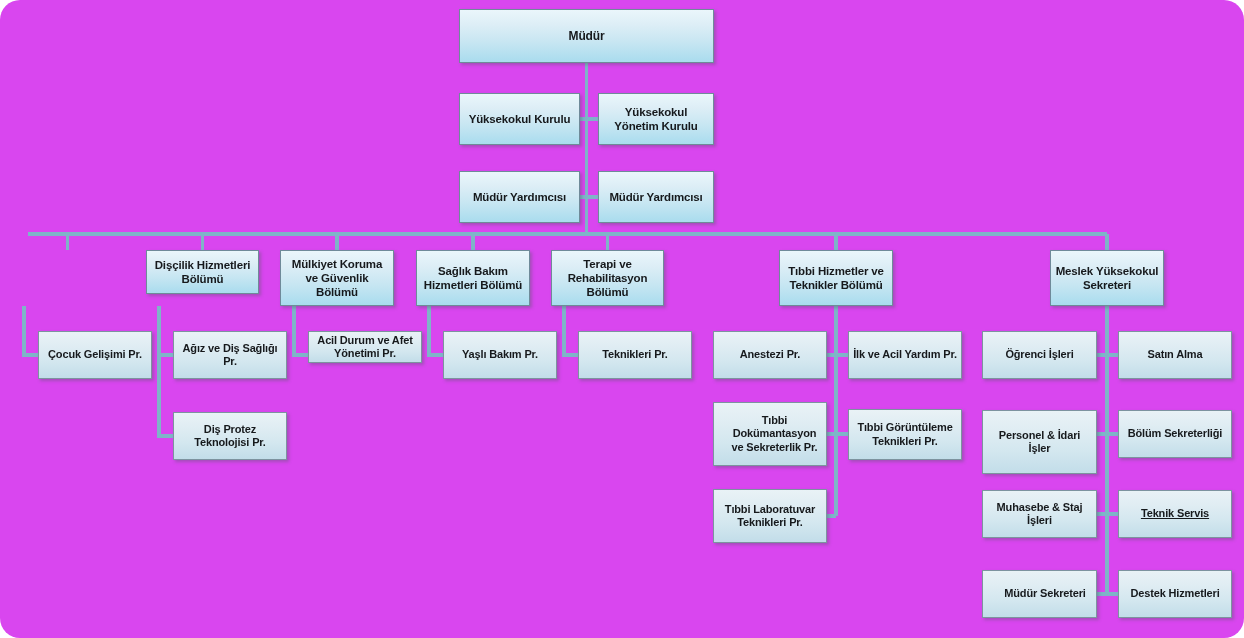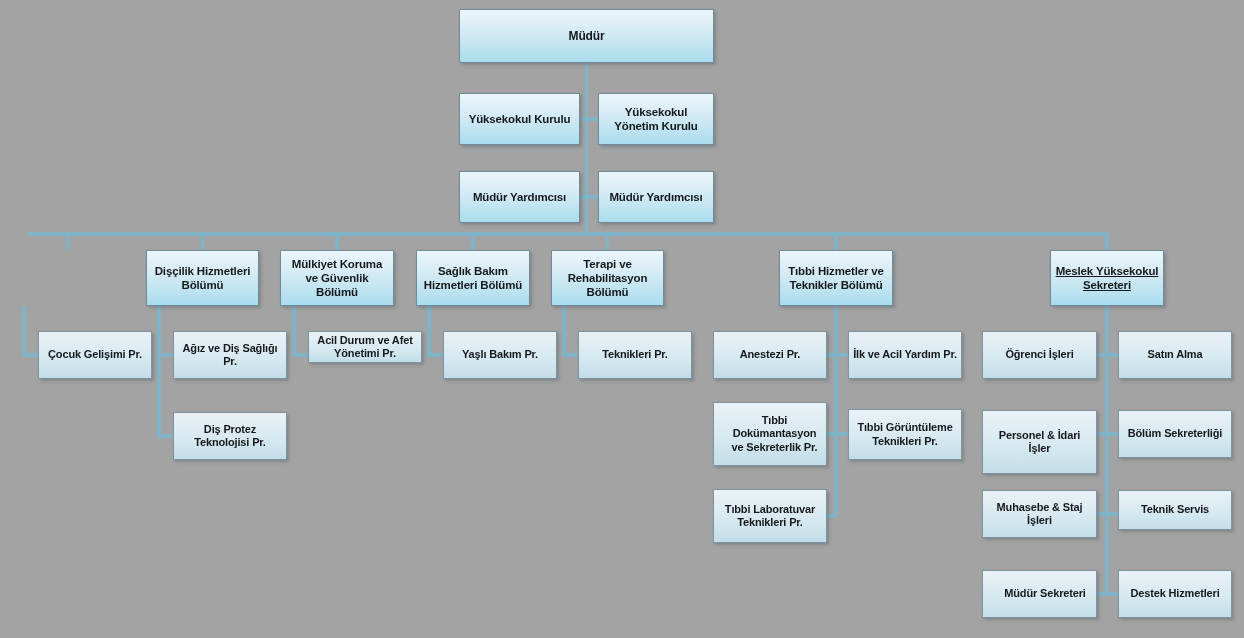--- a/index.html
+++ b/index.html
@@ -5,21 +5,22 @@
   html,body{margin:0;padding:0;background:#ffffff;}
   body{
     font-family:"Liberation Sans","DejaVu Sans",sans-serif;
     -webkit-font-smoothing:antialiased;
   }
   #chart{
     position:relative;
     width:1244px;
     height:638px;
     overflow:hidden;
-    background:#a3a3a3;
+    background:#d946ef;
+    border-radius:20px;
   }
   
   #lines{
     position:absolute;
     left:0; top:0;
     width:1244px; height:638px;
     pointer-events:none;
   }
   .node{
     position:absolute;
@@ -106,36 +107,36 @@
     <span>Yüksekokul Yönetim Kurulu</span>
   </div>
 
   <div class="node" style="left:459px;top:171px;width:121px;height:52px;">
     <span>Müdür Yardımcısı</span>
   </div>
   <div class="node" style="left:598px;top:171px;width:116px;height:52px;">
     <span>Müdür Yardımcısı</span>
   </div>
 
-  <div class="node" style="left:146px;top:250px;width:113px;height:56px;">
+  <div class="node" style="left:146px;top:250px;width:113px;height:44px;">
     <span>Dişçilik Hizmetleri Bölümü</span>
   </div>
   <div class="node" style="left:280px;top:250px;width:114px;height:56px;">
     <span>Mülkiyet Koruma ve Güvenlik Bölümü</span>
   </div>
   <div class="node" style="left:416px;top:250px;width:114px;height:56px;text-align:center;">
     <span>Sağlık Bakım Hizmetleri Bölümü</span>
   </div>
   <div class="node" style="left:551px;top:250px;width:113px;height:56px;">
     <span>Terapi ve Rehabilitasyon Bölümü</span>
   </div>
   <div class="node" style="left:779px;top:250px;width:114px;height:56px;">
     <span>Tıbbi Hizmetler ve Teknikler Bölümü</span>
   </div>
-  <div class="node" style="left:1050px;top:250px;width:114px;height:56px;text-decoration:underline;">
+  <div class="node" style="left:1050px;top:250px;width:114px;height:56px;">
     <span>Meslek Yüksekokul Sekreteri</span>
   </div>
 
   <div class="node leaf" style="left:38px;top:331px;width:114px;height:48px;">
     <span>Çocuk Gelişimi Pr.</span>
   </div>
   <div class="node leaf" style="left:173px;top:331px;width:114px;height:48px;">
     <span>Ağız ve Diş Sağlığı Pr.</span>
   </div>
   <div class="node leaf" style="left:173px;top:412px;width:114px;height:48px;">
@@ -175,21 +176,21 @@
   </div>
   <div class="node leaf" style="left:982px;top:410px;width:115px;height:64px;">
     <span>Personel &amp; İdari İşler</span>
   </div>
   <div class="node leaf" style="left:1118px;top:410px;width:114px;height:48px;">
     <span>Bölüm Sekreterliği</span>
   </div>
   <div class="node leaf" style="left:982px;top:490px;width:115px;height:48px;">
     <span>Muhasebe &amp; Staj İşleri</span>
   </div>
-  <div class="node leaf" style="left:1118px;top:490px;width:114px;height:40px;">
+  <div class="node leaf" style="left:1118px;top:490px;width:114px;height:48px;text-decoration:underline;">
     <span>Teknik Servis</span>
   </div>
   <div class="node leaf" style="left:982px;top:570px;width:115px;height:48px;padding-left:15px;">
     <span>Müdür Sekreteri</span>
   </div>
   <div class="node leaf" style="left:1118px;top:570px;width:114px;height:48px;">
     <span>Destek Hizmetleri</span>
   </div>
 
 </div>

